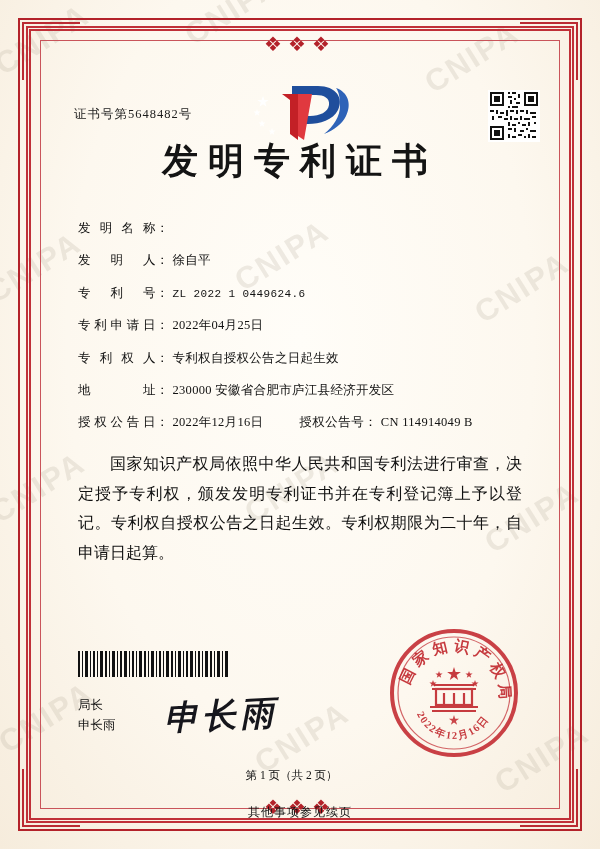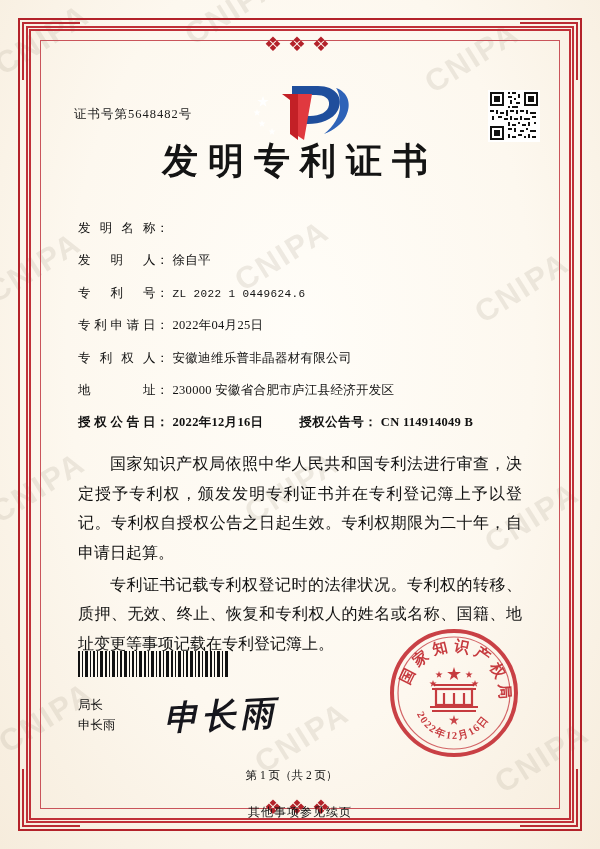--- a/index.html
+++ b/index.html
@@ -148,21 +148,21 @@
   }
   .f-colon { margin: 0 4px 0 0; }
   .f-value {
     letter-spacing: 0.3px;
   }
   .f-value.mono {
     font-family: "Liberation Mono", "DejaVu Sans Mono", monospace;
     letter-spacing: 0.4px;
     font-size: 11px;
   }
-  .field-row.two-col { justify-content: flex-start; font-weight: bold; }
+  .field-row.two-col { justify-content: flex-start; }
   .second-field { margin-left: 36px; display: flex; align-items: flex-end; }
 
   .paragraphs {
     margin-top: 18px;
     padding: 0 26px;
     font-size: 16px;
     line-height: 1.85;
     color: #111;
     text-align: justify;
   }
@@ -365,21 +365,21 @@
 
       <div class="field-row">
         <span class="f-label spread">专利申请日</span>
         <span class="f-colon">：</span>
         <span class="f-value">2022年04月25日</span>
       </div>
 
       <div class="field-row">
         <span class="f-label spread">专利权人</span>
         <span class="f-colon">：</span>
-        <span class="f-value">安徽迪维乐普非晶器材有限公司</span>
+        <span class="f-value">专利权自授权公告之日起生效</span>
       </div>
 
       <div class="field-row">
         <span class="f-label spread">地址</span>
         <span class="f-colon">：</span>
         <span class="f-value">230000 安徽省合肥市庐江县经济开发区</span>
       </div>
 
       <div class="field-row two-col">
         <span class="f-label spread">授权公告日</span>
@@ -389,21 +389,20 @@
           <span class="f-label">授权公告号</span>
           <span class="f-colon">：</span>
           <span class="f-value">CN 114914049 B</span>
         </span>
       </div>
 
     </div>
 
     <div class="paragraphs">
       <p>国家知识产权局依照中华人民共和国专利法进行审查，决定授予专利权，颁发发明专利证书并在专利登记簿上予以登记。专利权自授权公告之日起生效。专利权期限为二十年，自申请日起算。</p>
-      <p>专利证书记载专利权登记时的法律状况。专利权的转移、质押、无效、终止、恢复和专利权人的姓名或名称、国籍、地址变更等事项记载在专利登记簿上。</p>
     </div>
 
     <div class="barcode">
       <svg width="150" height="26" viewBox="0 0 150 26" shape-rendering="crispEdges">
         <rect width="150" height="26" fill="#fdf8ef"></rect>
         <g fill="#111">
           <rect x="0" y="0" width="2" height="26"></rect>
             <rect x="4" y="0" width="1" height="26"></rect>
           <rect x="7" y="0" width="3" height="26"></rect>
             <rect x="12" y="0" width="1" height="26"></rect>

